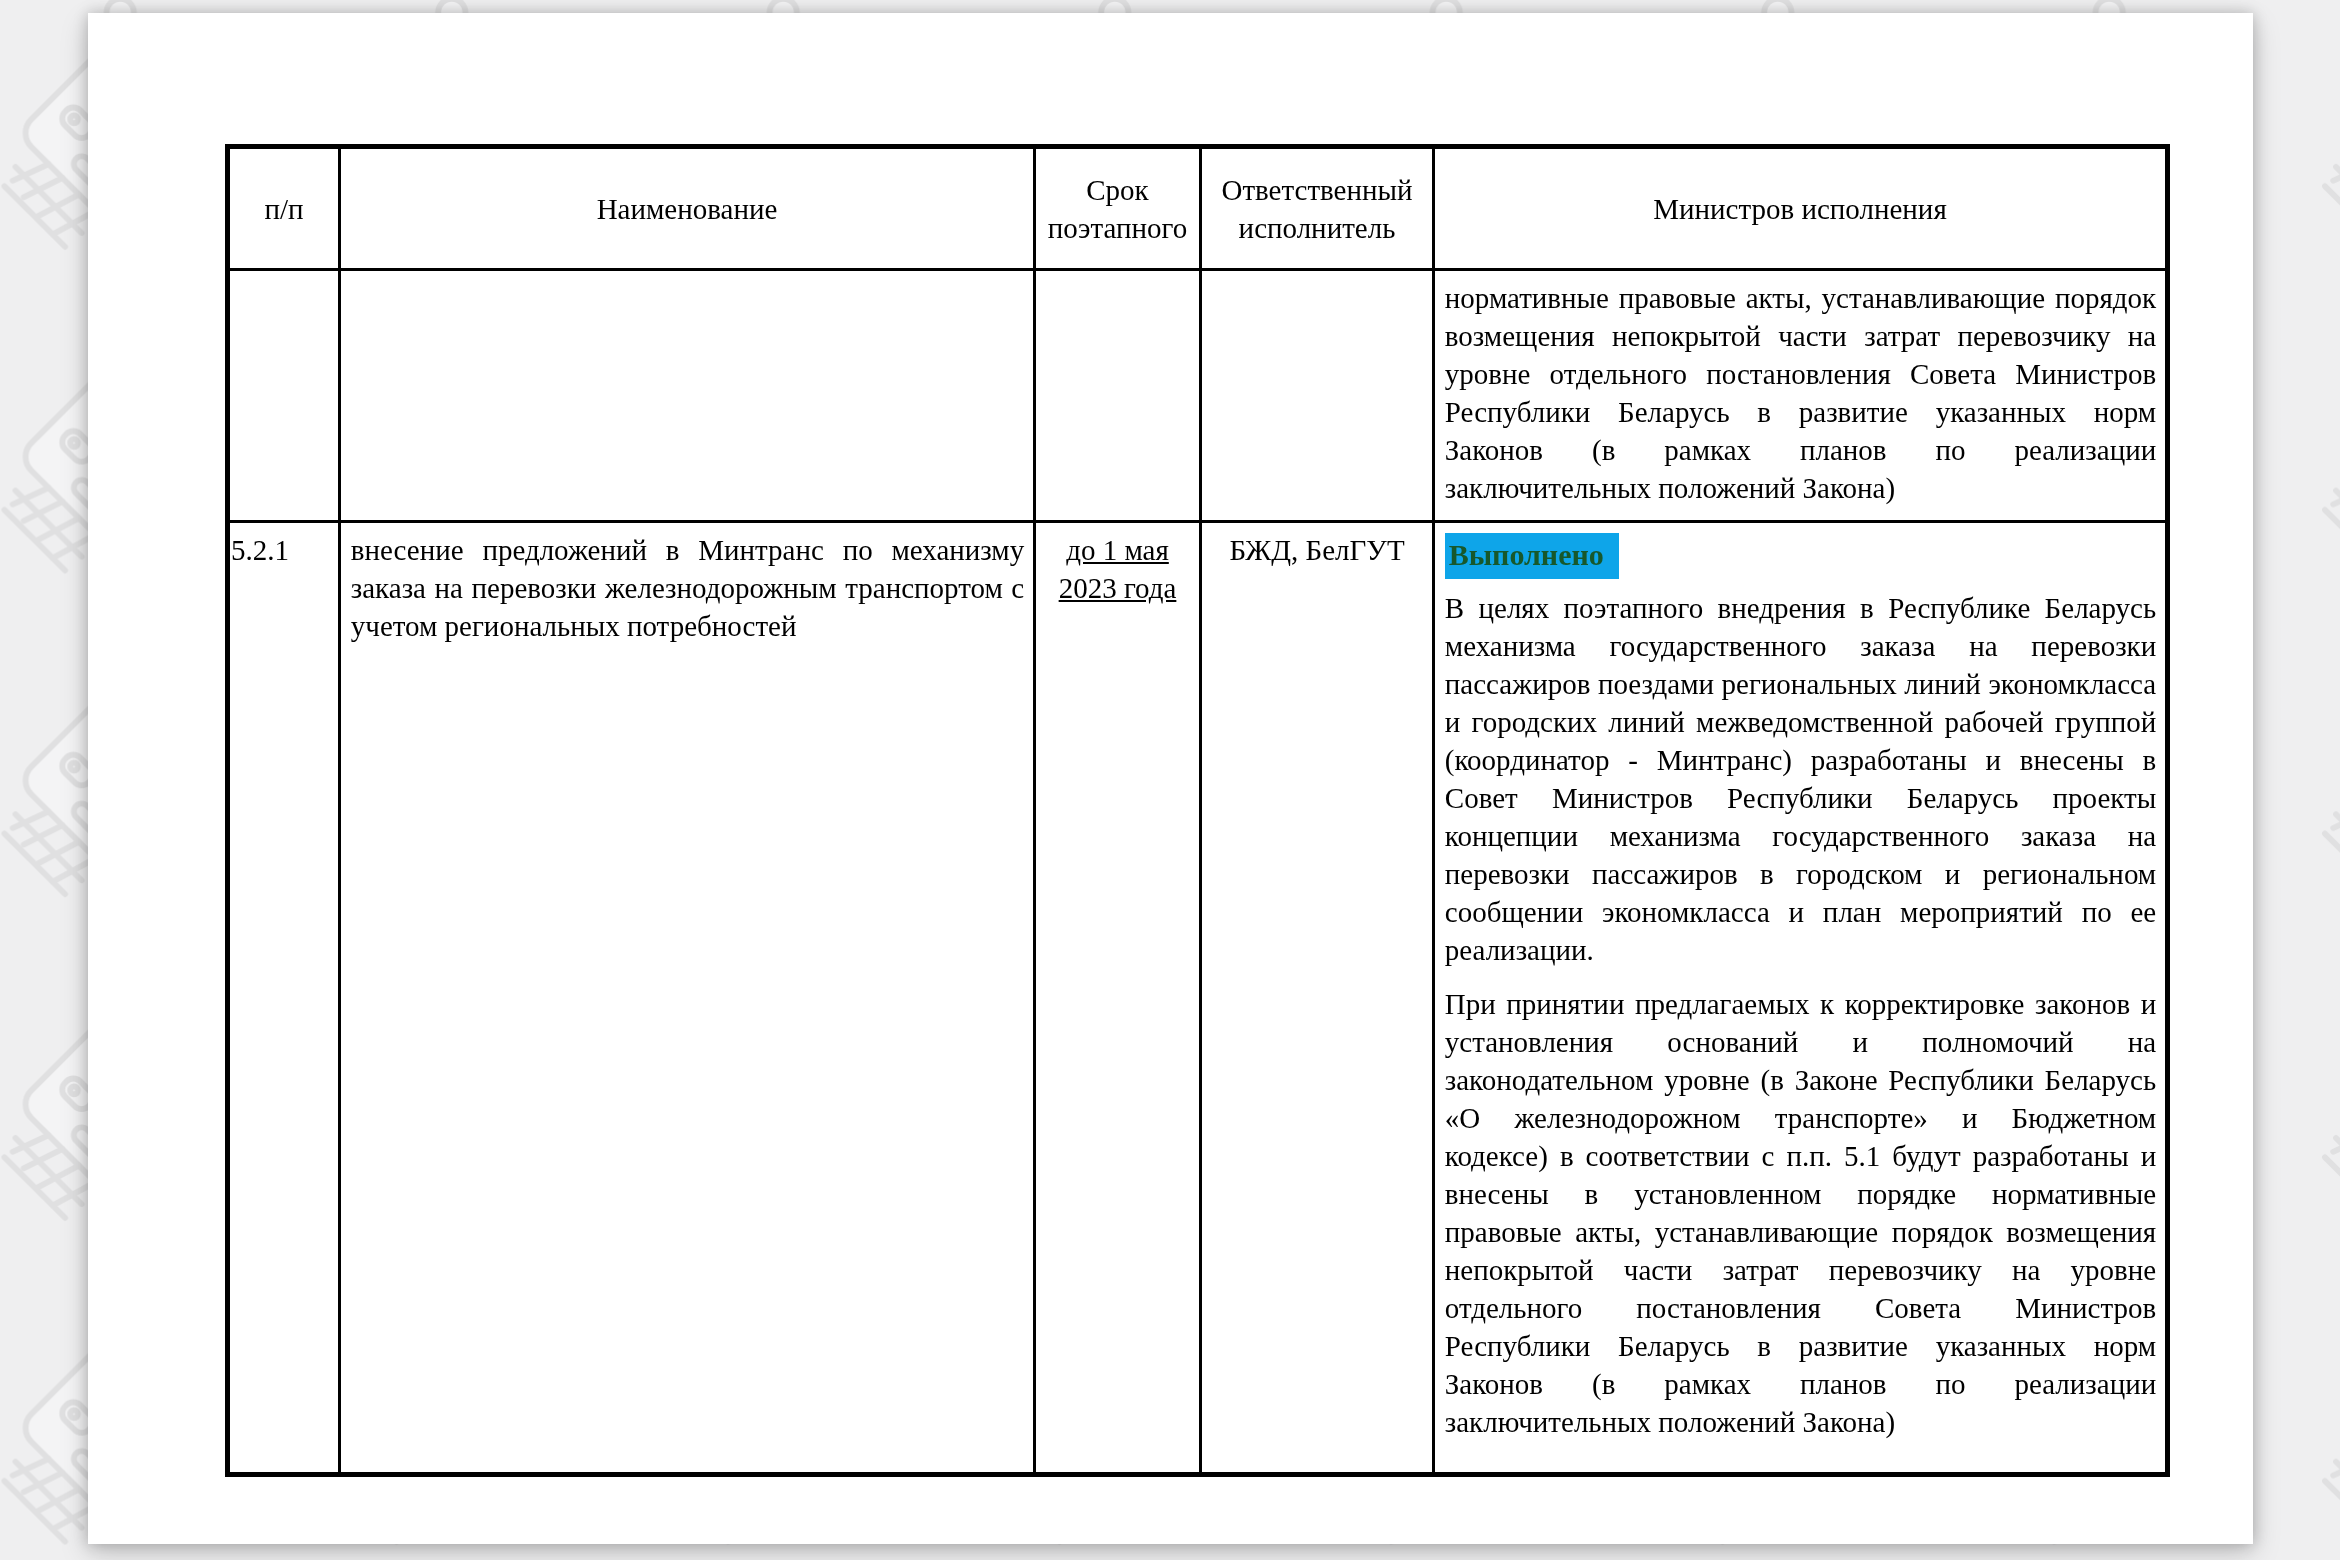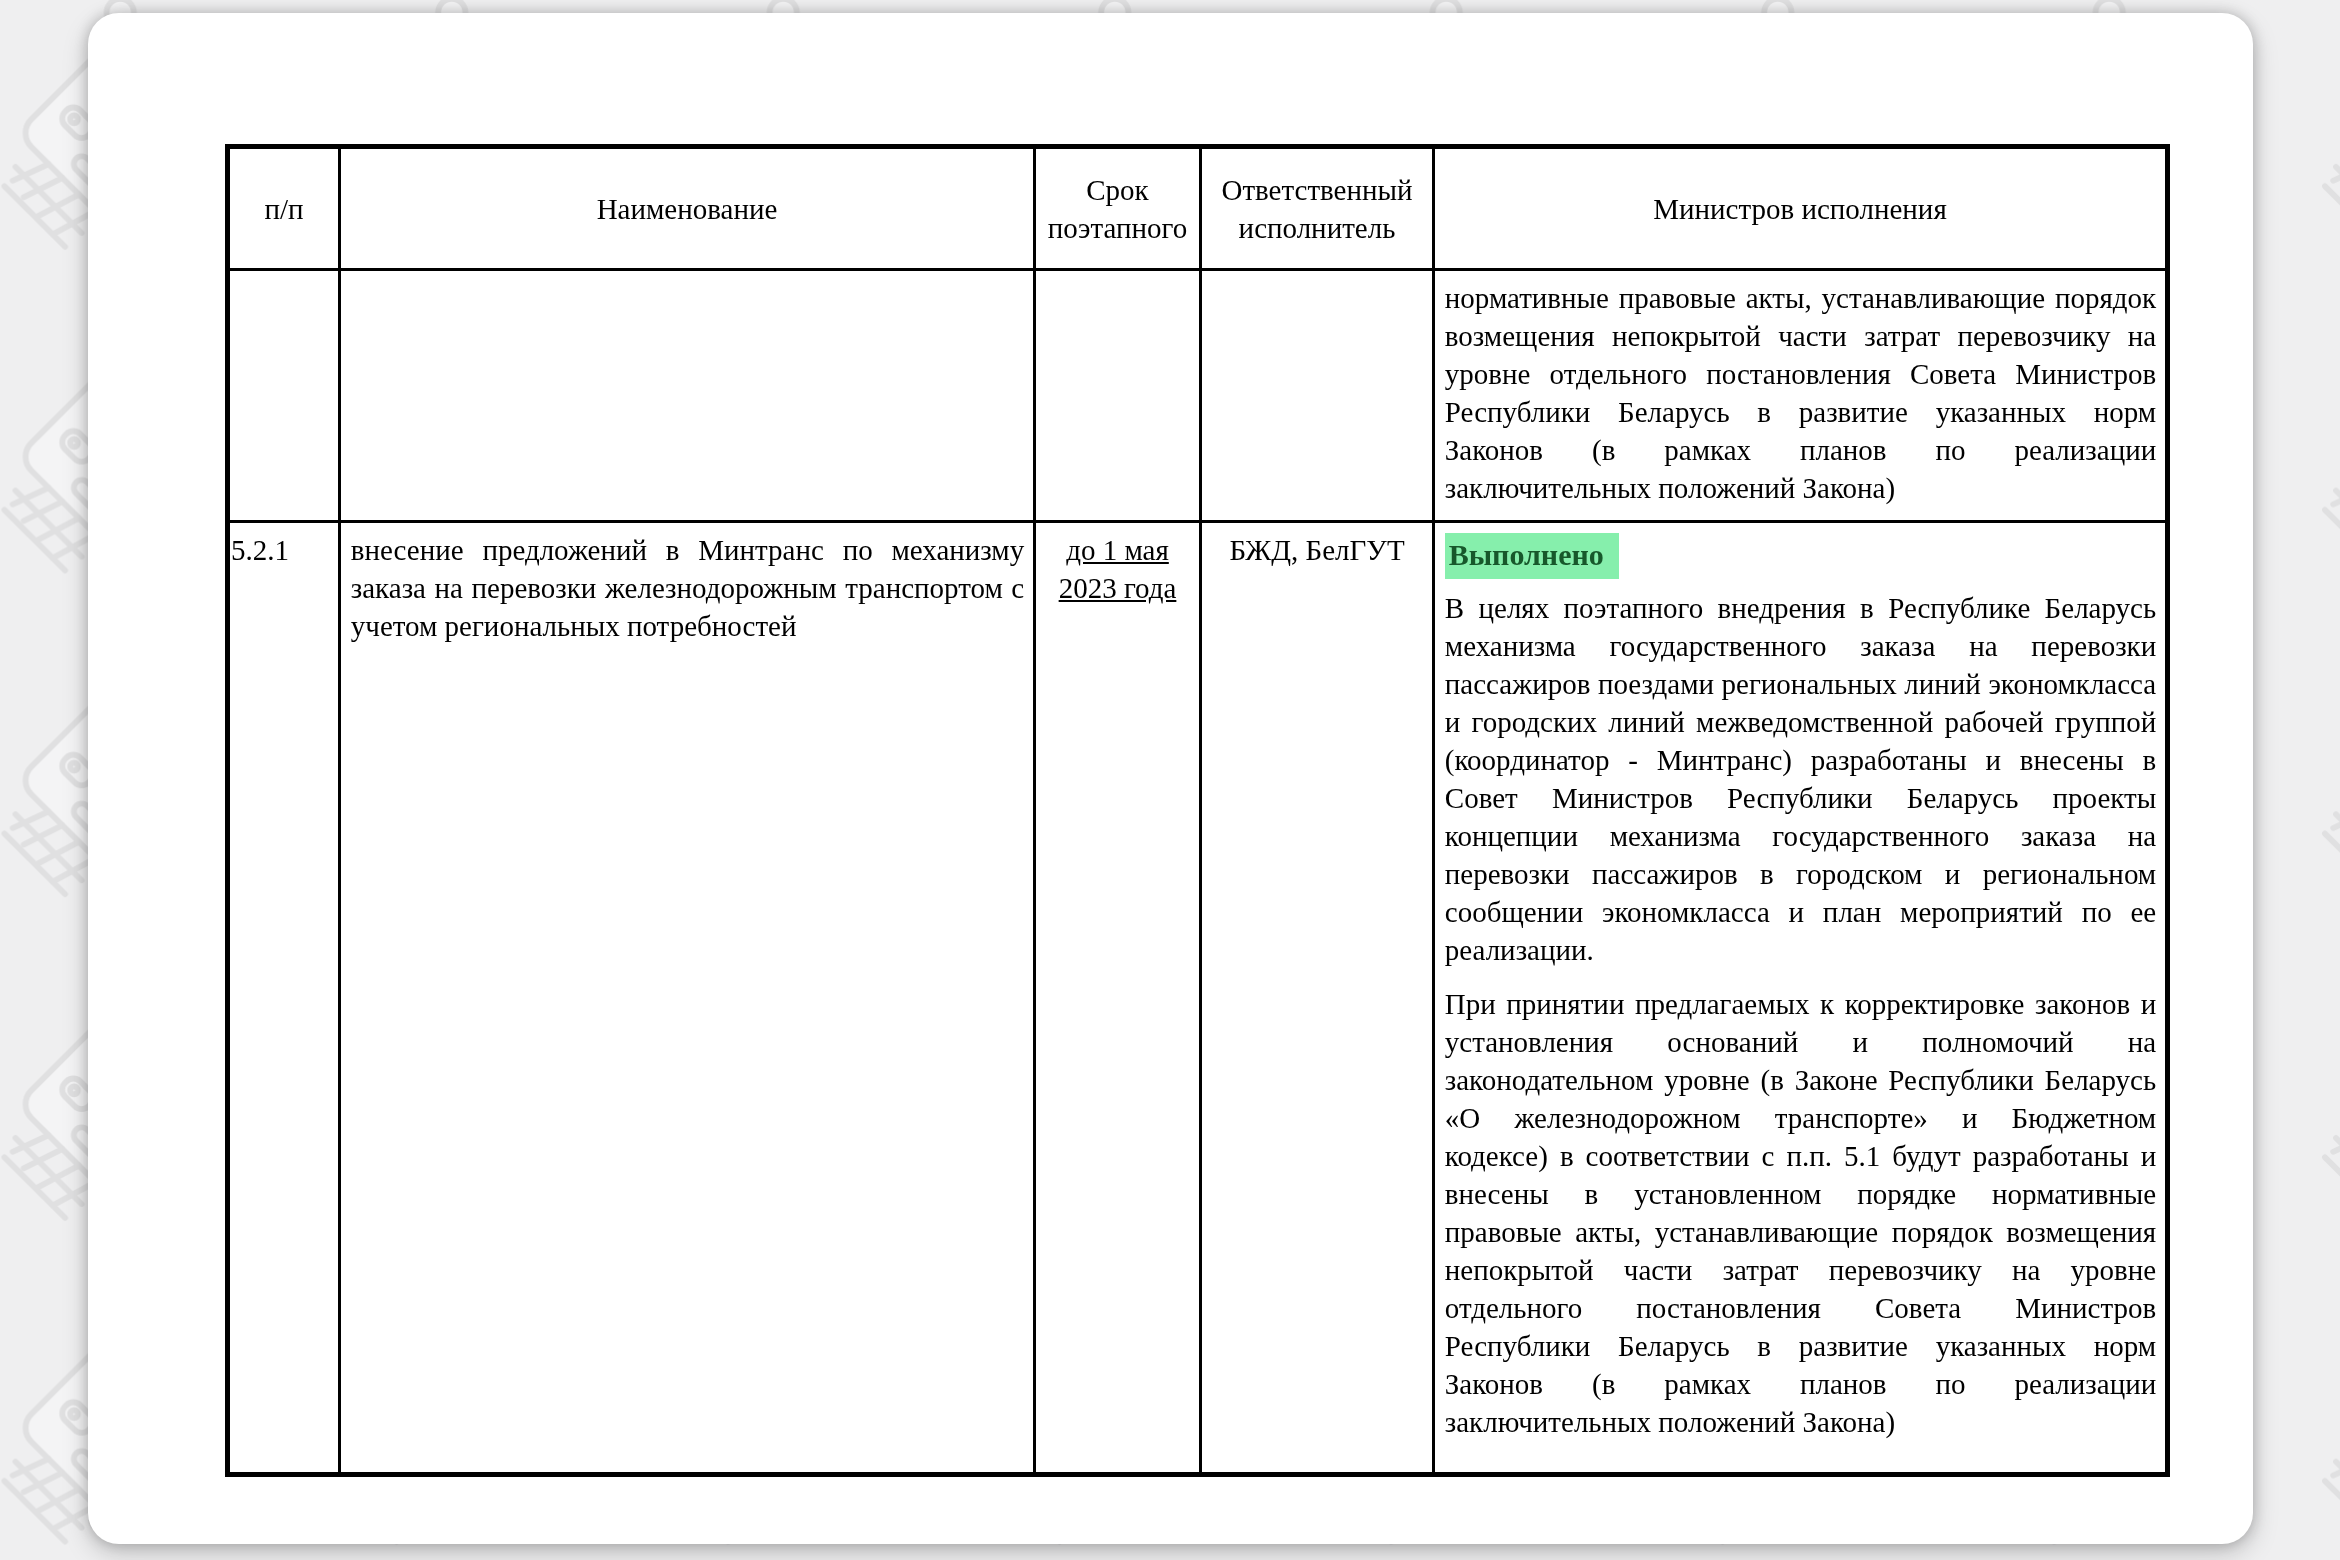--- a/index.html
+++ b/index.html
@@ -7,21 +7,20 @@
     width:2341px;height:1560px;position:relative;overflow:hidden;
     background:#efeff0;
     font-family:"Liberation Serif","DejaVu Serif",serif;
     color:#000;
   }
   .bg-pattern{position:absolute;left:0;top:0;width:2341px;height:1560px;}
   .paper{
     position:absolute;left:88px;top:12.7px;width:2165px;height:1531px;
     background:#ffffff;
     box-shadow:0 0 13.7px rgba(0,0,0,.22), 0 9.8px 27px rgba(0,0,0,.18);
-    border-radius:31px;
   }
   table.doc{
     position:absolute;left:137px;top:131px;width:1941px;
     border-collapse:collapse;table-layout:fixed;
     border:5.9px solid #000;
   }
   table.doc th, table.doc td{
     border:3.9px solid #000;
     font-size:29px;line-height:38px;
     overflow:hidden;
@@ -100,21 +99,21 @@
         <td class="c-monitoring">
           <p class="para">нормативные правовые акты, устанавливающие порядок возмещения непокрытой части затрат перевозчику на уровне отдельного постановления Совета Министров Республики Беларусь в развитие указанных норм Законов (в рамках планов по реализации заключительных положений Закона)</p>
         </td>
       </tr>
       <tr class="row-main">
         <td class="c-num">5.2.1</td>
         <td class="c-name">внесение предложений в Минтранс по механизму заказа на перевозки железнодорожным транспортом с учетом региональных потребностей</td>
         <td class="c-deadline">до 1 мая 2023 года</td>
         <td class="c-executor">БЖД, БелГУТ</td>
         <td class="c-monitoring">
-          <span class="status-badge" style="background: #86efac; color: rgb(23, 88, 43); text-align: right;">Выполнено</span>
+          <span class="status-badge" style="background: #0ea5e9; color: rgb(23, 88, 43); text-align: right;">Выполнено</span>
           <p class="para">В целях поэтапного внедрения в Республике Беларусь механизма государственного заказа на перевозки пассажиров поездами региональных линий экономкласса и городских линий межведомственной рабочей группой (координатор - Минтранс) разработаны и внесены в Совет Министров Республики Беларусь проекты концепции механизма государственного заказа на перевозки пассажиров в городском и региональном сообщении экономкласса и план мероприятий по ее реализации.</p>
           <p class="para">При принятии предлагаемых к корректировке законов и установления оснований и полномочий на законодательном уровне (в Законе Республики Беларусь «О железнодорожном транспорте» и Бюджетном кодексе) в соответствии с п.п. 5.1 будут разработаны и внесены в установленном порядке нормативные правовые акты, устанавливающие порядок возмещения непокрытой части затрат перевозчику на уровне отдельного постановления Совета Министров Республики Беларусь в развитие указанных норм Законов (в рамках планов по реализации заключительных положений Закона)</p>
         </td>
       </tr>
     </tbody>
   </table>
 </div>
 
 
 </body></html>

